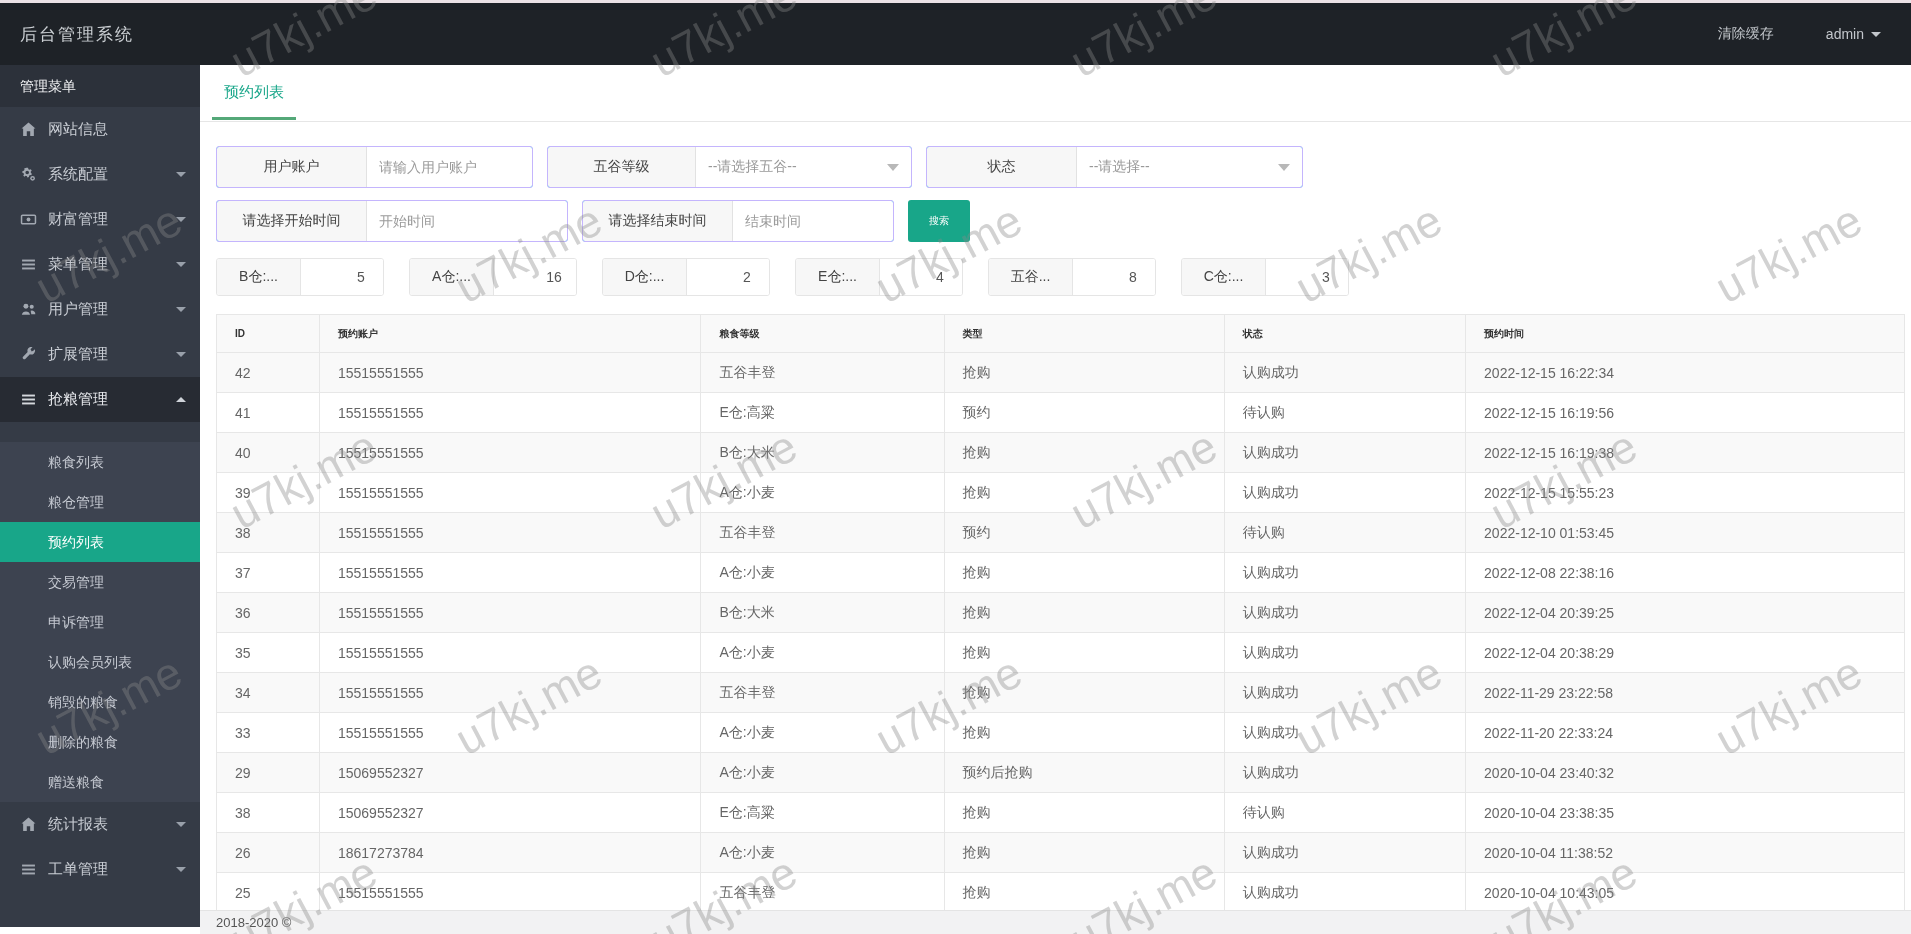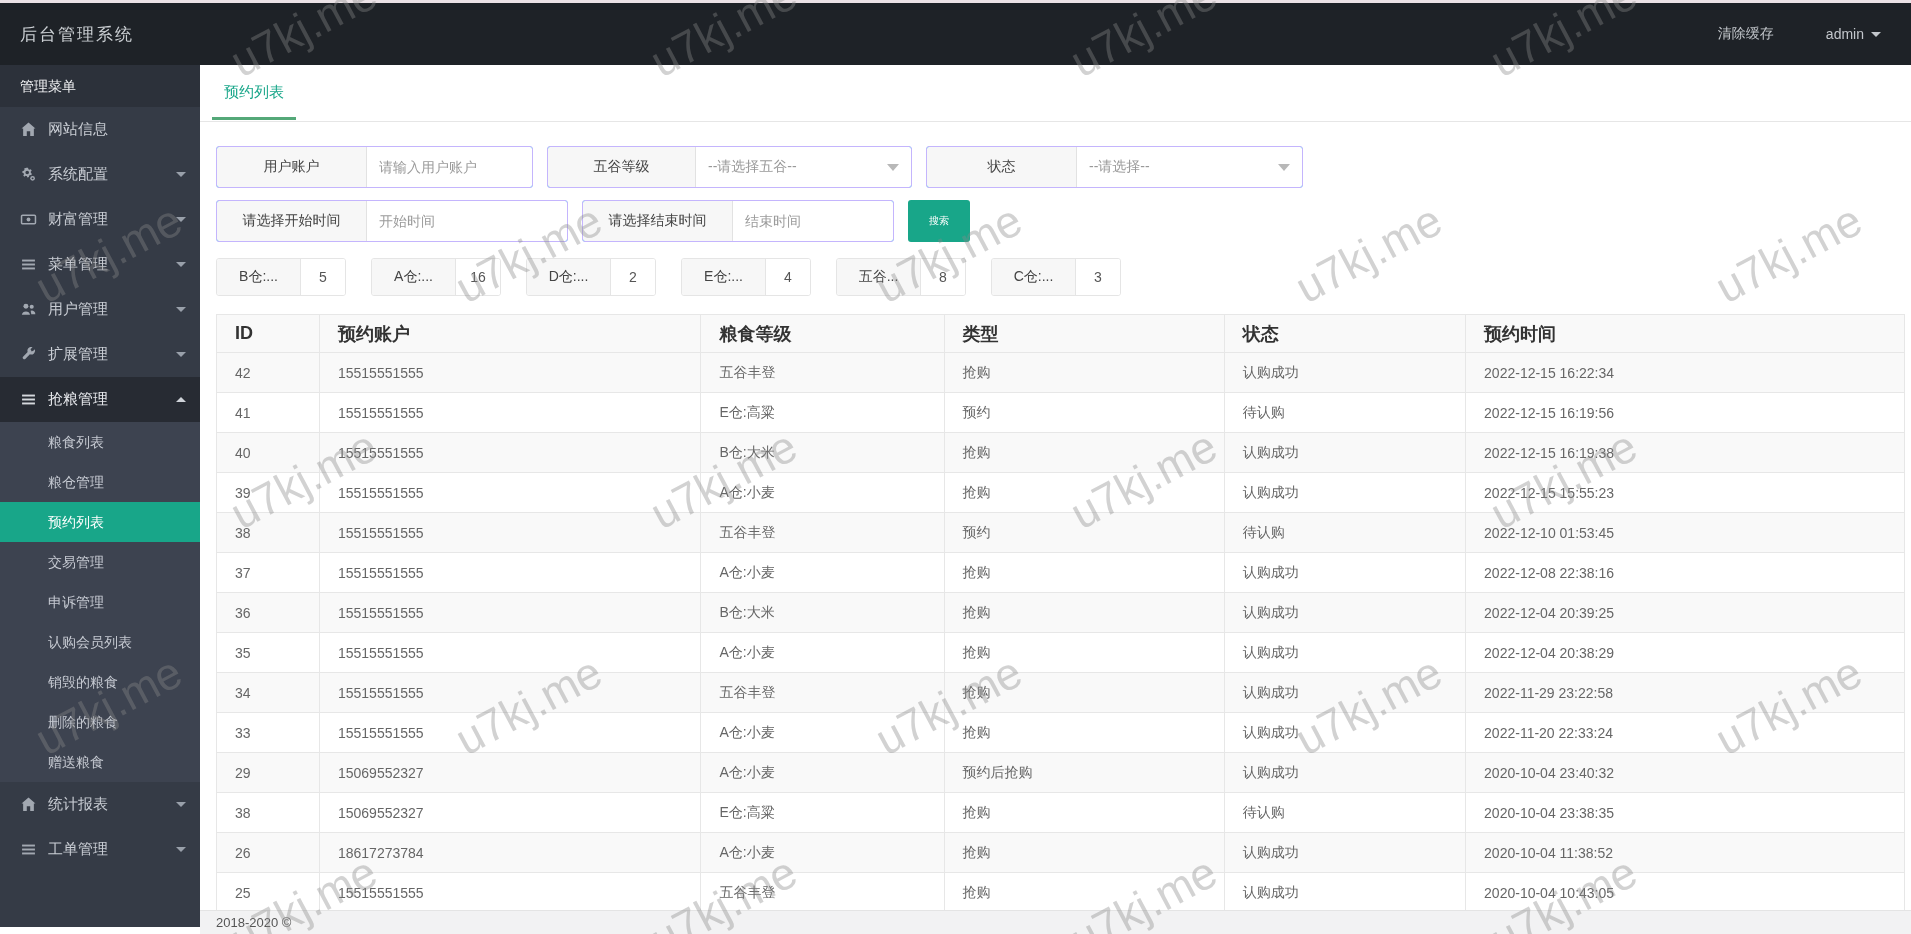--- a/index.html
+++ b/index.html
@@ -34,21 +34,21 @@
     color:#c9cdd4; font-size:15px; cursor:pointer; position:relative; }
   .side-item .ico { width:17px; height:15px; margin-right:11px; flex:0 0 auto; display:inline-block; }
   .side-item .ico svg { display:block; width:100%; height:100%; fill:#a2a8b1; }
   .side-item .lbl { flex:1; white-space:nowrap; }
   .side-item.expanded { background:#272b33; color:#e8eaee; }
   .side-item.expanded .ico svg { fill:#d5d8dd; }
   .tri-down { width:0; height:0; border-left:5px solid transparent; border-right:5px solid transparent;
     border-top:5px solid #99a0aa; }
   .tri-up { width:0; height:0; border-left:5px solid transparent; border-right:5px solid transparent;
     border-bottom:5px solid #cfd3d9; }
-  .submenu { background:#3d4350; }
+  .submenu { background:#3d4350;margin-top:20px; }
   .sub-item { height:40px; line-height:40px; padding-left:48px; color:#c6cad2;
     font-size:14px; cursor:pointer; white-space:nowrap; }
   .sub-item.active { background:#18a689; color:#fff; }
 
   
   .content { position:absolute; left:200px; top:65px; right:0; bottom:0; background:#fff; }
   .tabbar { height:57px; border-bottom:1px solid #e6e6e6; position:relative; }
   .tab { display:inline-block; margin-left:12px; padding:0 12px; line-height:54px;
     color:#18a689; font-size:15px; position:relative; cursor:pointer; }
   .tab .tab-line { position:absolute; left:0; right:0; bottom:-1px; height:3px; background:#54a878; }
@@ -66,31 +66,31 @@
     padding:0 12px; color:#999; cursor:pointer; background:#fff; }
   .sel-caret { width:0; height:0; border-left:6px solid transparent; border-right:6px solid transparent;
     border-top:7px solid #b8b8b8; margin-left:14px; }
   .w-l150 { width:150px; } .w-l148 { width:148px; } .w-i165 { width:165px; }
   .w-s215 { width:215px; } .w-s225 { width:225px; } .w-i200 { width:200px; } .w-i160 { width:160px; }
   .search-btn { width:62px; height:42px; background:#18a689; color:#fff; border:none;
     border-radius:3px; font-size:10px; cursor:pointer; font-family:inherit; }
 
   .stats { display:flex; padding:16px 0 0 16px; }
   .stat-box { display:flex; height:38px; border:1px solid #e5e5e5; border-radius:3px;
-    margin-right:25px; overflow:hidden; }
+    margin-right:25px; overflow:hidden;gap:38px; }
   .stat-label { background:#f7f7f7; border-right:1px solid #e5e5e5; width:84px;
     display:flex; align-items:center; justify-content:center; color:#444; }
   .stat-value { width:44px; display:flex; align-items:center; justify-content:center;
     color:#555; background:#fff; }
 
   .table-wrap { margin:18px 6px 0 16px; }
   table { width:100%; border-collapse:collapse; table-layout:fixed; }
   th, td { border:1px solid #e7e7e7; text-align:left; padding:0 0 0 18px;
     overflow:hidden; white-space:nowrap; }
-  th { height:38px; background:#f9f9f9; color:#333; font-weight:bold; font-size:18px; }
+  th { height:38px; background:#f9f9f9; color:#333; font-weight:bold; font-size:10px; }
   td { height:40px; color:#666; font-size:14px; }
   tbody tr:nth-child(odd) { background:#f9f9f9; }
   tbody tr.partial td { height:12px; }
   tbody tr.partial { background:#fff; }
 
   .footer { position:absolute; left:0; right:0; bottom:0; height:24px; background:#f2f2f3;
     border-top:1px solid #e4e4e4; display:flex; align-items:center; padding-left:16px;
     color:#555; font-size:13px; }
 
   

